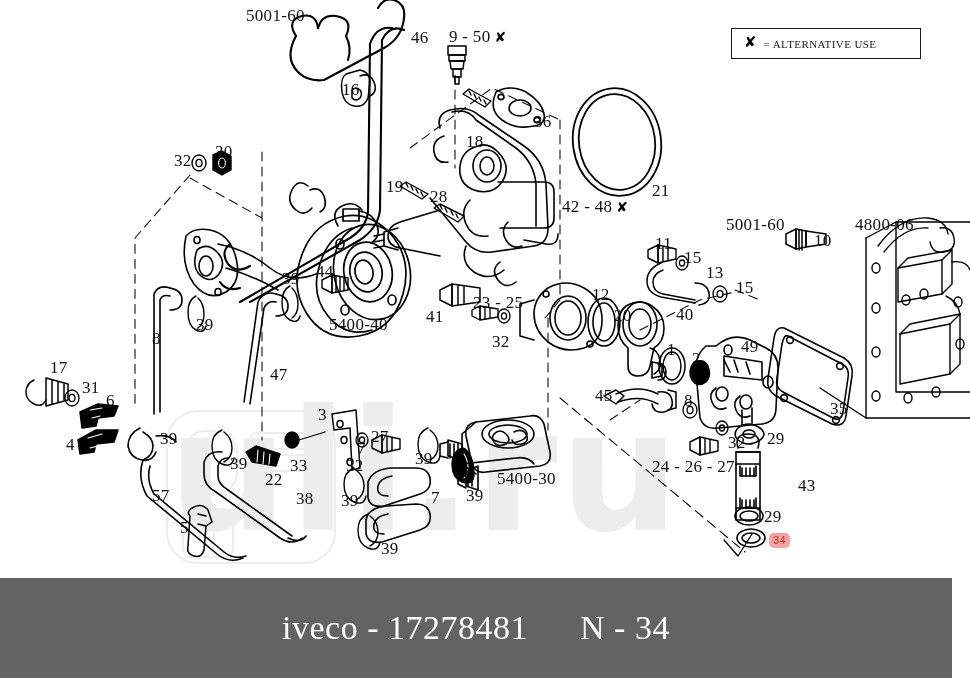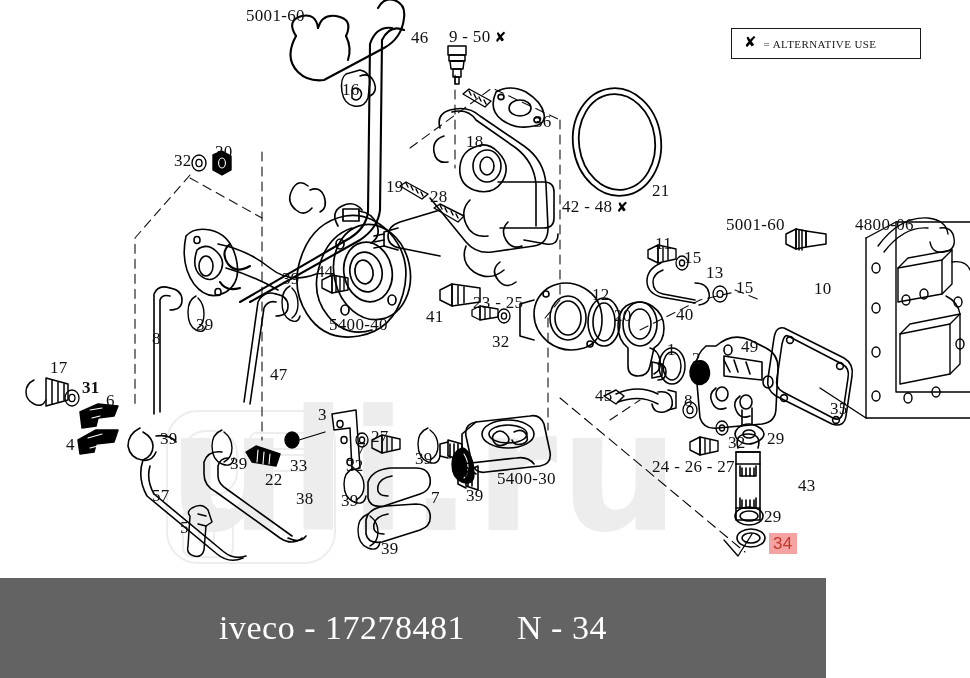--- a/index.html
+++ b/index.html
@@ -63,31 +63,31 @@
   #legend .leg-text{font-size:11px;color:#1a1a1a;letter-spacing:.4px;white-space:nowrap;font-family:Liberation Serif, serif;}
 
   
   .lbl{
     position:absolute;color:#111;white-space:nowrap;
     font-family:"Liberation Serif", serif;
     font-size:17px;line-height:1;letter-spacing:.3px;
   }
   .lbl.grp{font-size:17px;}
   .lbl.hl{
-    background:#f4a2a2;color:#c0392b;padding:2px 4px;border-radius:0;
-    font-family:"Liberation Sans", sans-serif;font-size:17px;
+    background:#f4a2a2;color:#c0392b;padding:2px 4px;border-radius:5px;
+    font-family:"Liberation Sans", sans-serif;font-size:11px;
   }
   .lbl .xm{
     font-family:"DejaVu Sans", sans-serif;font-weight:bold;font-size:14px;
     color:#000;margin-left:4px;
   }
 
   
   #footer{
-    position:absolute;left:0;top:578px;width:826px;height:100px;
+    position:absolute;left:0;top:578px;width:952px;height:100px;
     background:#636363;display:flex;align-items:center;justify-content:center;
   }
   #footer .ftxt{
     color:#ffffff;font-family:"Liberation Serif", serif;
     font-size:34px;letter-spacing:.5px;white-space:nowrap;
   }
   #footer .fgap{display:inline-block;width:34px;}
 </style>
 </head>
 <body>
@@ -556,37 +556,37 @@
       <div class="lbl" style="left: 652px; top: 182px;"><span>21</span></div>
       <div class="lbl" style="left: 174px; top: 152px;"><span>32</span></div>
       <div class="lbl" style="left: 215px; top: 143px;"><span>30</span></div>
       <div class="lbl" style="left: 386px; top: 178px;"><span>19</span></div>
       <div class="lbl" style="left: 430px; top: 188px;"><span>28</span></div>
       <div class="lbl" style="left: 562px; top: 198px;"><span>42 - 48</span><span class="xm">✘</span></div>
       <div class="lbl" style="left: 655px; top: 235px;"><span>11</span></div>
       <div class="lbl" style="left: 684px; top: 249px;"><span>15</span></div>
       <div class="lbl" style="left: 706px; top: 264px;"><span>13</span></div>
       <div class="lbl" style="left: 736px; top: 279px;"><span>15</span></div>
-      <div class="lbl" style="left: 814px; top: 232px; margin-top: 48px;"><span>10</span></div>
+      <div class="lbl" style="left: 814px; top: 232px;"><span>10</span></div>
       <div class="lbl" style="left: 282px; top: 270px;"><span>39</span></div>
       <div class="lbl" style="left: 316px; top: 263px;"><span>44</span></div>
       <div class="lbl" style="left: 196px; top: 316px;"><span>39</span></div>
       <div class="lbl" style="left: 152px; top: 330px;"><span>8</span></div>
       <div class="lbl" style="left: 426px; top: 308px;"><span>41</span></div>
       <div class="lbl" style="left: 473px; top: 294px;"><span>23 - 25</span></div>
       <div class="lbl" style="left: 492px; top: 333px;"><span>32</span></div>
       <div class="lbl" style="left: 592px; top: 286px;"><span>12</span></div>
       <div class="lbl" style="left: 614px; top: 307px;"><span>20</span></div>
       <div class="lbl" style="left: 676px; top: 306px;"><span>40</span></div>
       <div class="lbl" style="left: 667px; top: 341px;"><span>1</span></div>
       <div class="lbl" style="left: 692px; top: 350px;"><span>2</span></div>
       <div class="lbl" style="left: 741px; top: 338px;"><span>49</span></div>
       <div class="lbl" style="left: 830px; top: 400px;"><span>35</span></div>
       <div class="lbl" style="left: 50px; top: 359px;"><span>17</span></div>
-      <div class="lbl" style="left: 82px; top: 379px; font-weight: bold;"><span>31</span></div>
+      <div class="lbl" style="left: 82px; top: 379px;"><span>31</span></div>
       <div class="lbl" style="left: 106px; top: 392px;"><span>6</span></div>
       <div class="lbl" style="left: 66px; top: 436px;"><span>4</span></div>
       <div class="lbl" style="left: 270px; top: 366px;"><span>47</span></div>
       <div class="lbl" style="left: 595px; top: 387px; text-align: right;"><span>45</span></div>
       <div class="lbl" style="left: 684px; top: 392px;"><span>8</span></div>
       <div class="lbl" style="left: 160px; top: 430px;"><span>39</span></div>
       <div class="lbl" style="left: 230px; top: 455px;"><span>39</span></div>
       <div class="lbl" style="left: 265px; top: 471px;"><span>22</span></div>
       <div class="lbl" style="left: 290px; top: 457px;"><span>33</span></div>
       <div class="lbl" style="left: 318px; top: 406px;"><span>3</span></div>

